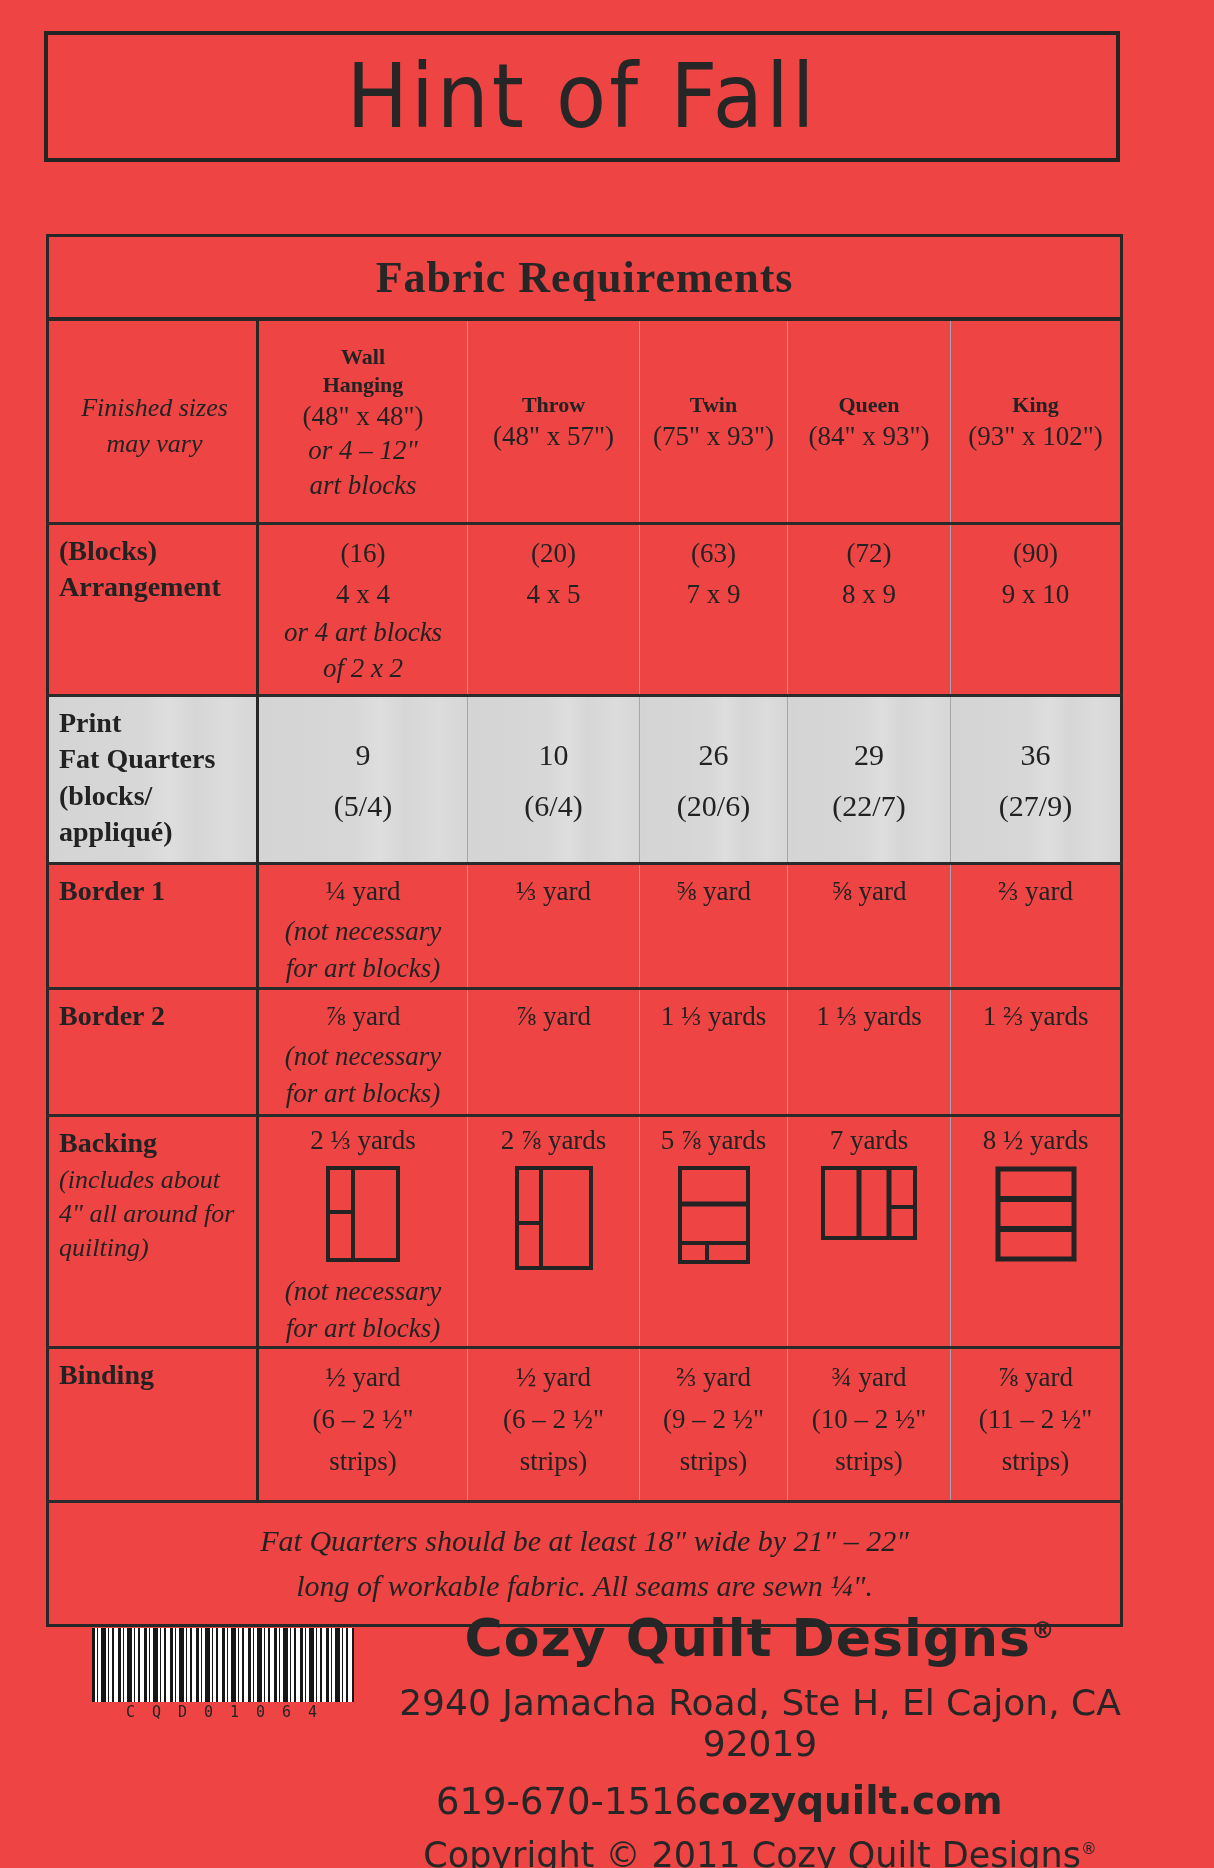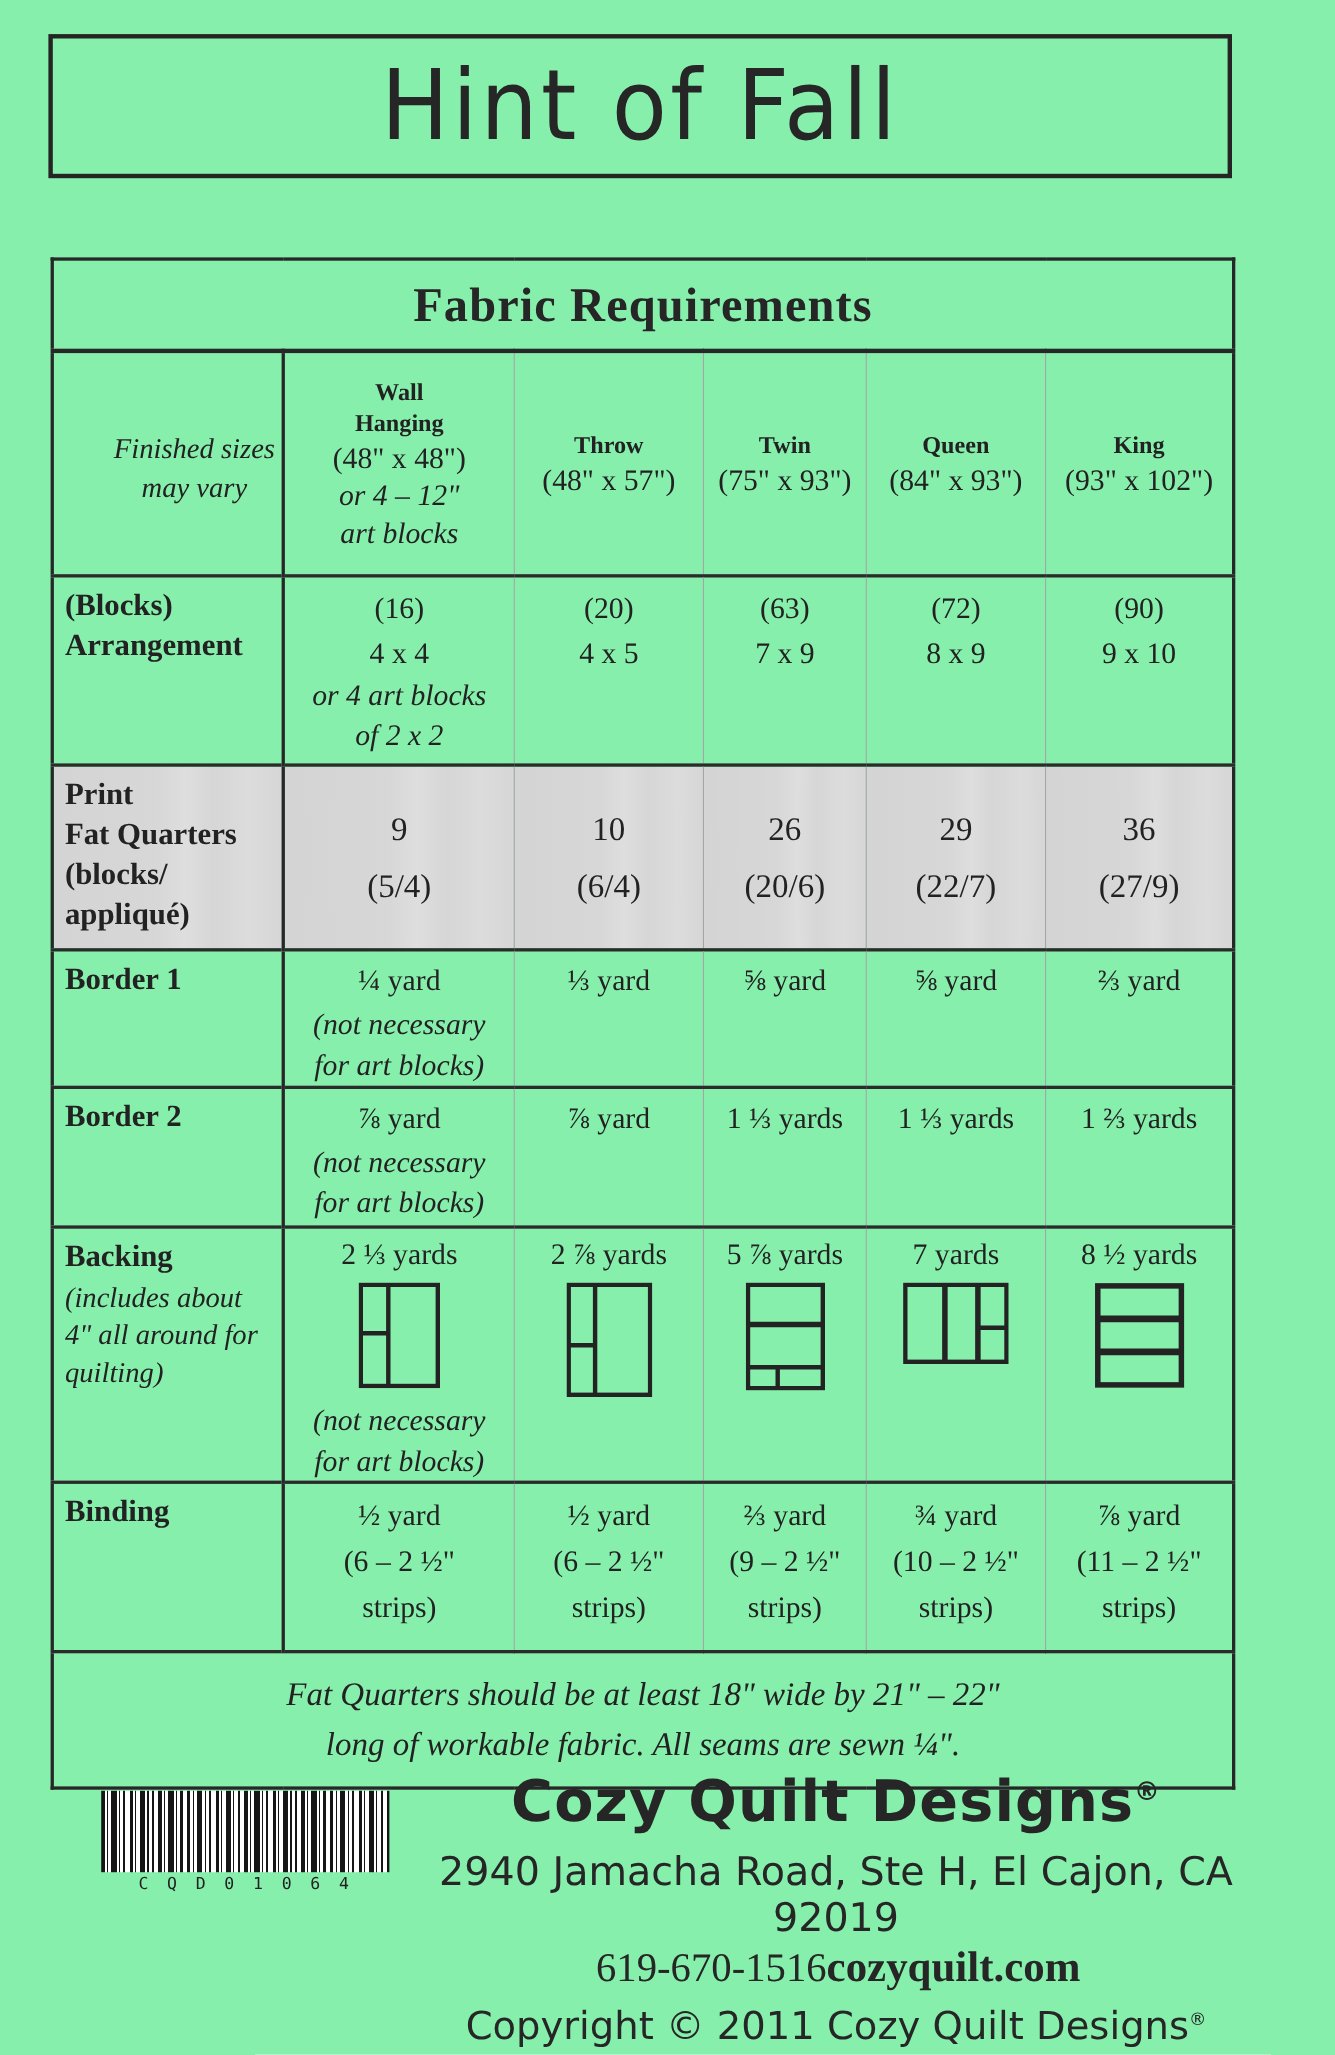--- a/index.html
+++ b/index.html
@@ -4,21 +4,21 @@
 <style>
   html,body{margin:0;padding:0;}
   body{
     width:1214px;height:1868px;
     background:#ffffff;
     font-family:"Liberation Serif", serif;
     color:#1e1e1e;
     position:relative;
     -webkit-font-smoothing:antialiased;
   }
-  .page{position:absolute;inset:0;background:#86efac;}
+  .page{position:absolute;inset:0;background:#ef4444;}
 
   
   .title-box{
     position:absolute;left:44px;top:31px;width:1068px;height:123px;
     border:4px solid #242424;
     display:flex;align-items:center;justify-content:center;
   }
   .title-text{
     font-family:"DejaVu Sans", sans-serif;
     font-size:82px;letter-spacing:3px;color:#262626;
@@ -46,21 +46,21 @@
 
   tr.r-head td{height:193px;vertical-align:middle;}
   tr.r-blocks td{height:161px;border-top:3px solid #2b2b2b;}
   tr.r-fq td{height:157px;border-top:3px solid #2b2b2b;background:linear-gradient(90deg,#d4d4d4 0%,#d7d7d7 45%,#dedede 58%,#d6d6d6 70%,#dcdcdc 86%,#d6d6d6 100%);}
   tr.r-b1 td{height:114px;border-top:3px solid #2b2b2b;}
   tr.r-b2 td{height:116px;border-top:3px solid #2b2b2b;}
   tr.r-back td{height:211px;border-top:3px solid #2b2b2b;}
   tr.r-bind td{height:143px;border-top:3px solid #2b2b2b;}
   tr.r-note td{height:121px;border-top:3px solid #2b2b2b;text-align:center;vertical-align:middle;}
   .i{font-style:italic;}
-  .corner{display:flex;height:100%;align-items:center;justify-content:flex-end;
+  .corner{display:flex;height:100%;align-items:center;justify-content:center;
           font-style:italic;text-align:center;line-height:1.35;font-size:26px;}
   .colhead{line-height:1.27;padding-top:2px;}
   .colhead .nm{font-size:22px;font-weight:bold;}
   .colhead .sz{font-size:27px;}
   .cellstack{line-height:1.5;padding-top:8px;text-align:center;}
   .cellstack .i{line-height:1.35;}
   .fqcell{display:flex;flex-direction:column;justify-content:center;height:100%;
           line-height:1.7;font-size:30px;}
   .rowlab{font-size:28px;font-weight:bold;line-height:1.3;}
   .rowlab-sub{font-size:26px;font-style:italic;font-weight:normal;line-height:1.3;margin-top:2px;}
@@ -84,22 +84,22 @@
     font-size:15px;letter-spacing:17px;text-align:center;color:#222;
     margin-top:1px;padding-left:14px;
   }
   .footer-info{
     position:absolute;left:370px;top:1608px;width:780px;
     font-family:"DejaVu Sans", sans-serif;color:#262626;text-align:center;
   }
   .brand{font-size:52px;font-weight:bold;letter-spacing:1px;}
   .brand sup,.copyright sup{font-size:0.45em;}
   .address{font-size:36px;margin-top:14px;letter-spacing:0px;}
-  .phone-site{display:flex;justify-content:center;align-items:baseline;
-              padding:0 62px 0 66px;margin-top:2px;font-family:Liberation Serif, serif;}
+  .phone-site{display:flex;justify-content:flex-start;align-items:baseline;
+              padding:0 62px 0 66px;margin-top:14px;}
   .phone{font-size:37px;}
   .website{font-size:39px;font-weight:bold;}
   .copyright{font-size:35px;margin-top:12px;}
   svg line,svg rect{stroke:#232323;}
 </style>
 </head>
 <body>
 
 <div class="page">
 

